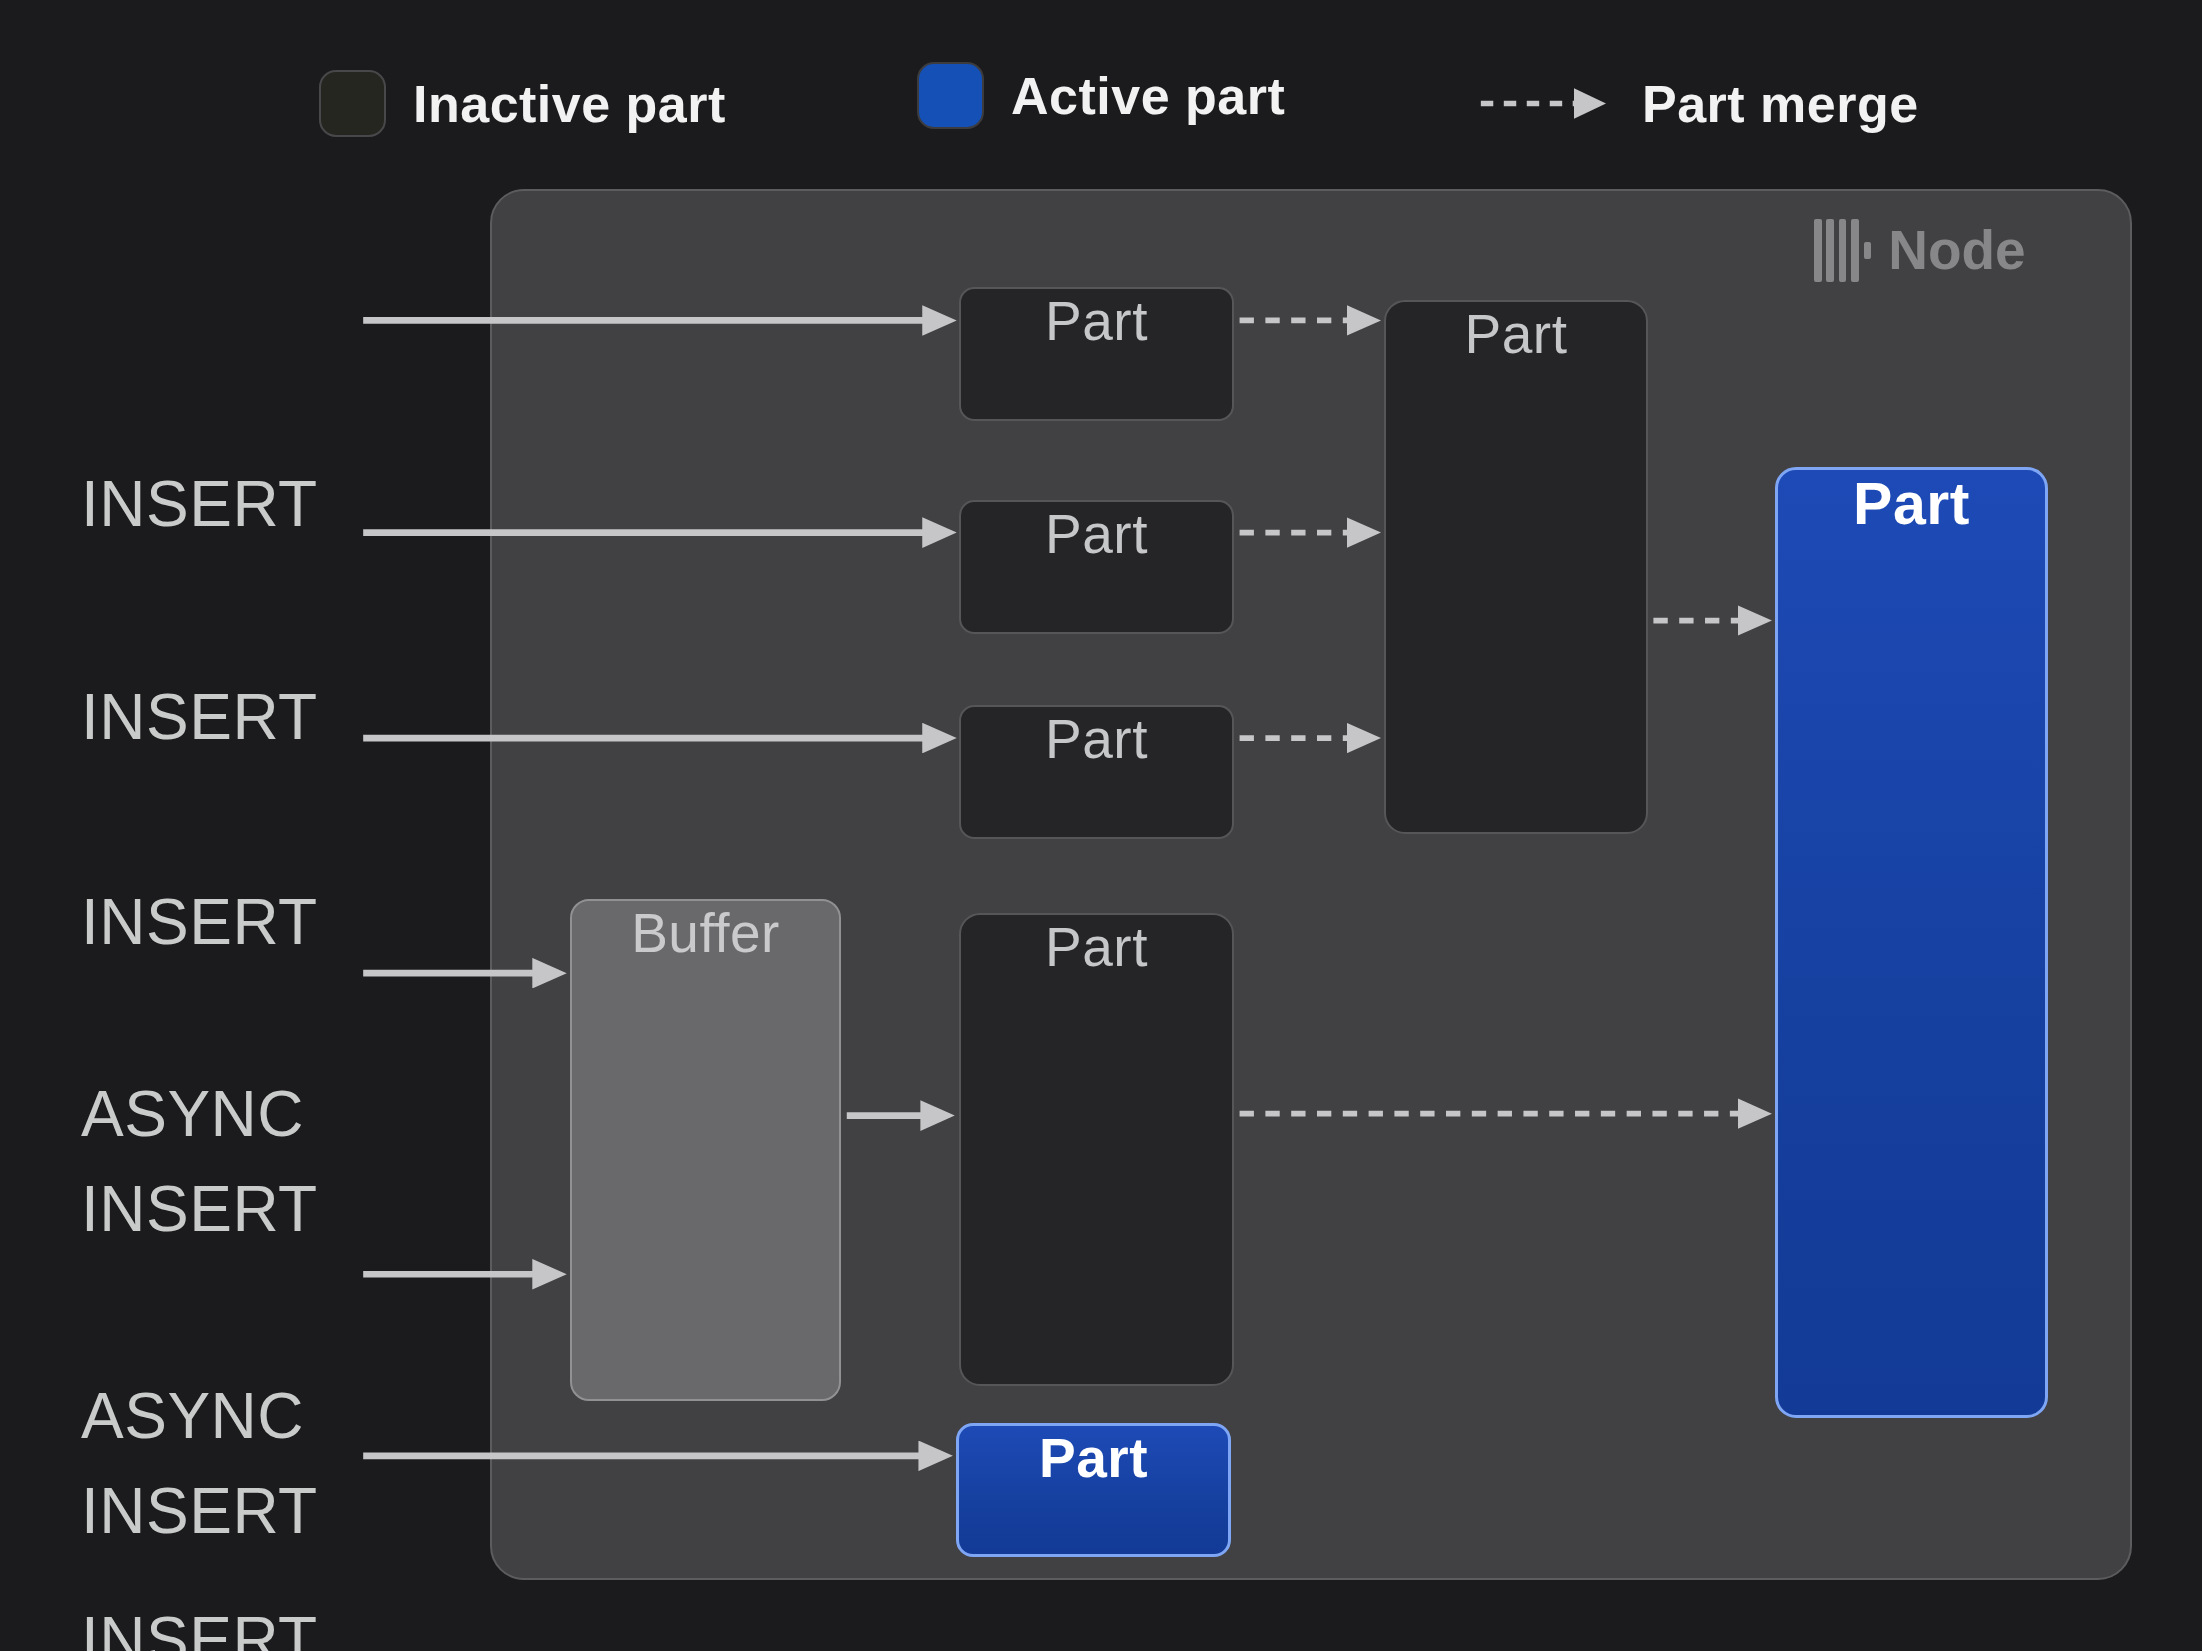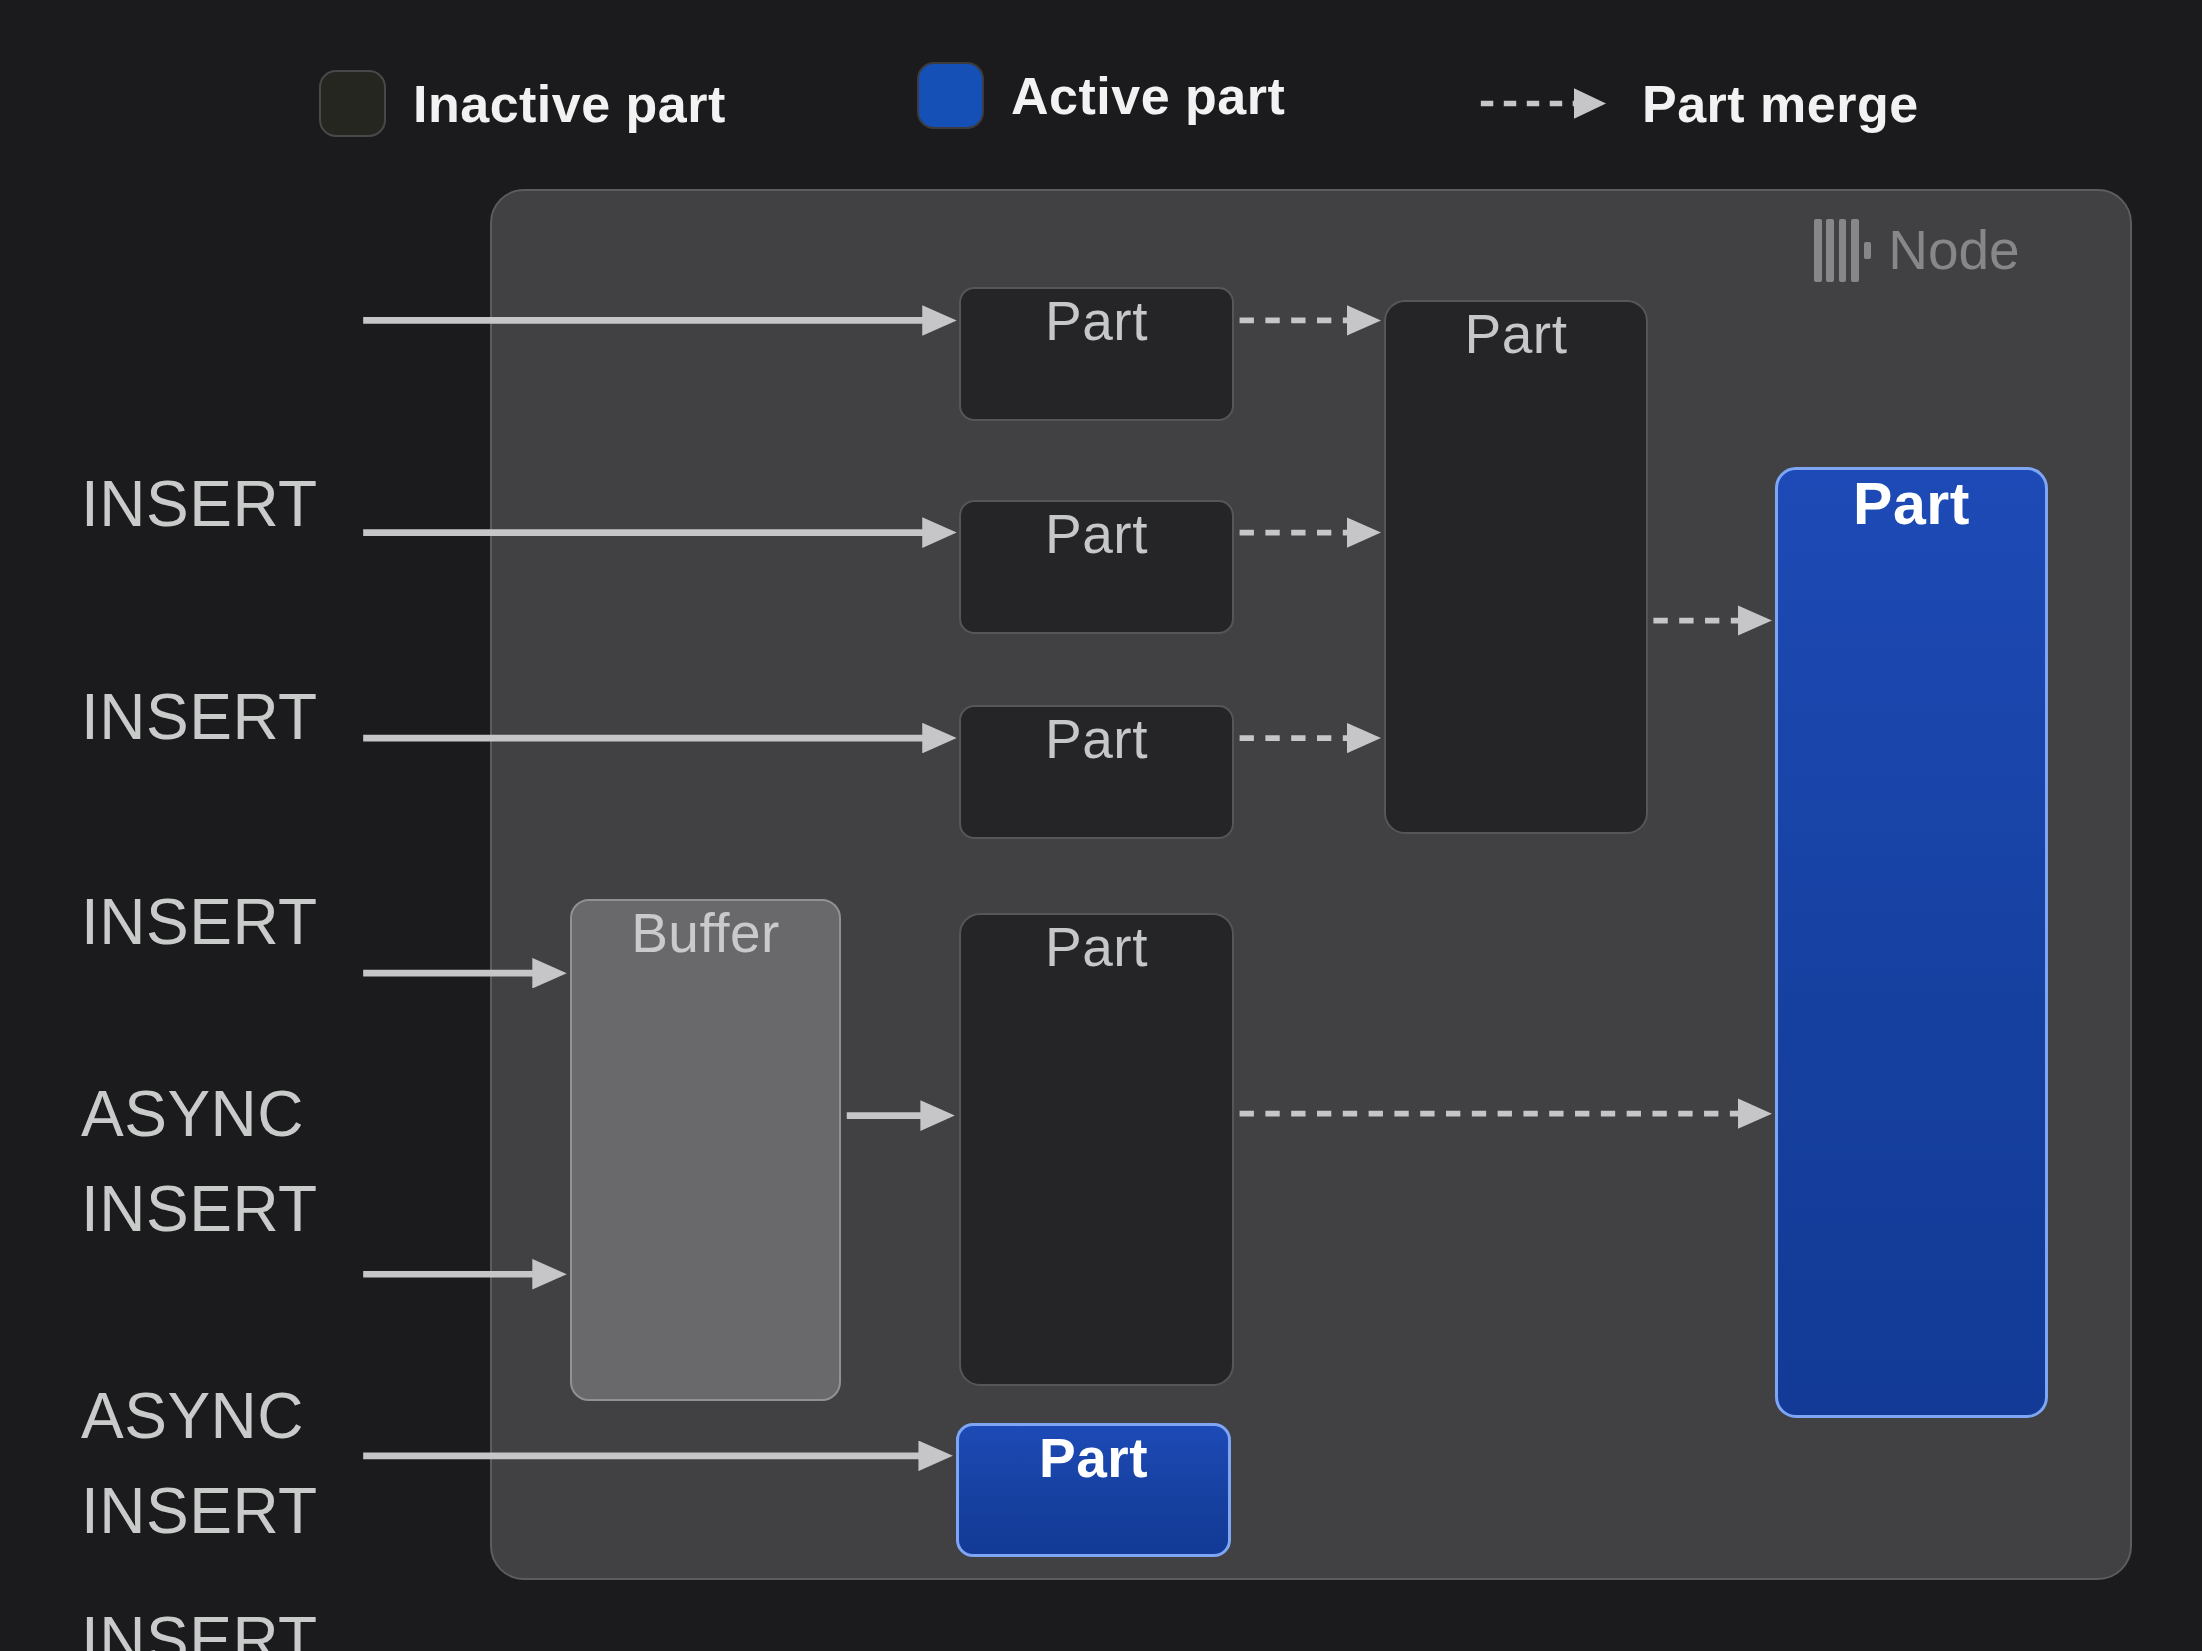--- a/index.html
+++ b/index.html
@@ -15,21 +15,21 @@
   .swatch.inactive{background:#262621;border:2.9px solid #48484a;}
   .swatch.active{background:#1450b5;border:2.9px solid #3c3c3e;}
   .legend-label{font-size:52px;font-weight:700;color:#f2f2f3;white-space:nowrap;letter-spacing:0.5px;}
   
   .node{
     position:absolute;left:490px;top:189px;width:1642px;height:1391px;
     background:#414042;border:2.9px solid #5c5c5e;border-radius:34px;box-sizing:border-box;
   }
   .node-header{
     position:absolute;left:1814px;top:218px;display:flex;align-items:center;gap:17px;
-    color:#87878a;font-size:55px;font-weight:400;
+    color:#87878a;font-size:55px;font-weight:700;
   }
   .ch-icon{display:flex;align-items:center;gap:4.8px;height:63px;}
   .ch-bar{width:7.6px;height:63px;background:#87878a;border-radius:1.9px;}
   .ch-dot{width:7.6px;height:17px;background:#87878a;border-radius:1.9px;}
   
   .side-label{
     position:absolute;left:81px;color:#c9caca;font-size:64px;font-weight:400;
     line-height:92px;white-space:pre;letter-spacing:0.5px;
   }
   .side-label.two-line{line-height:95px;}

